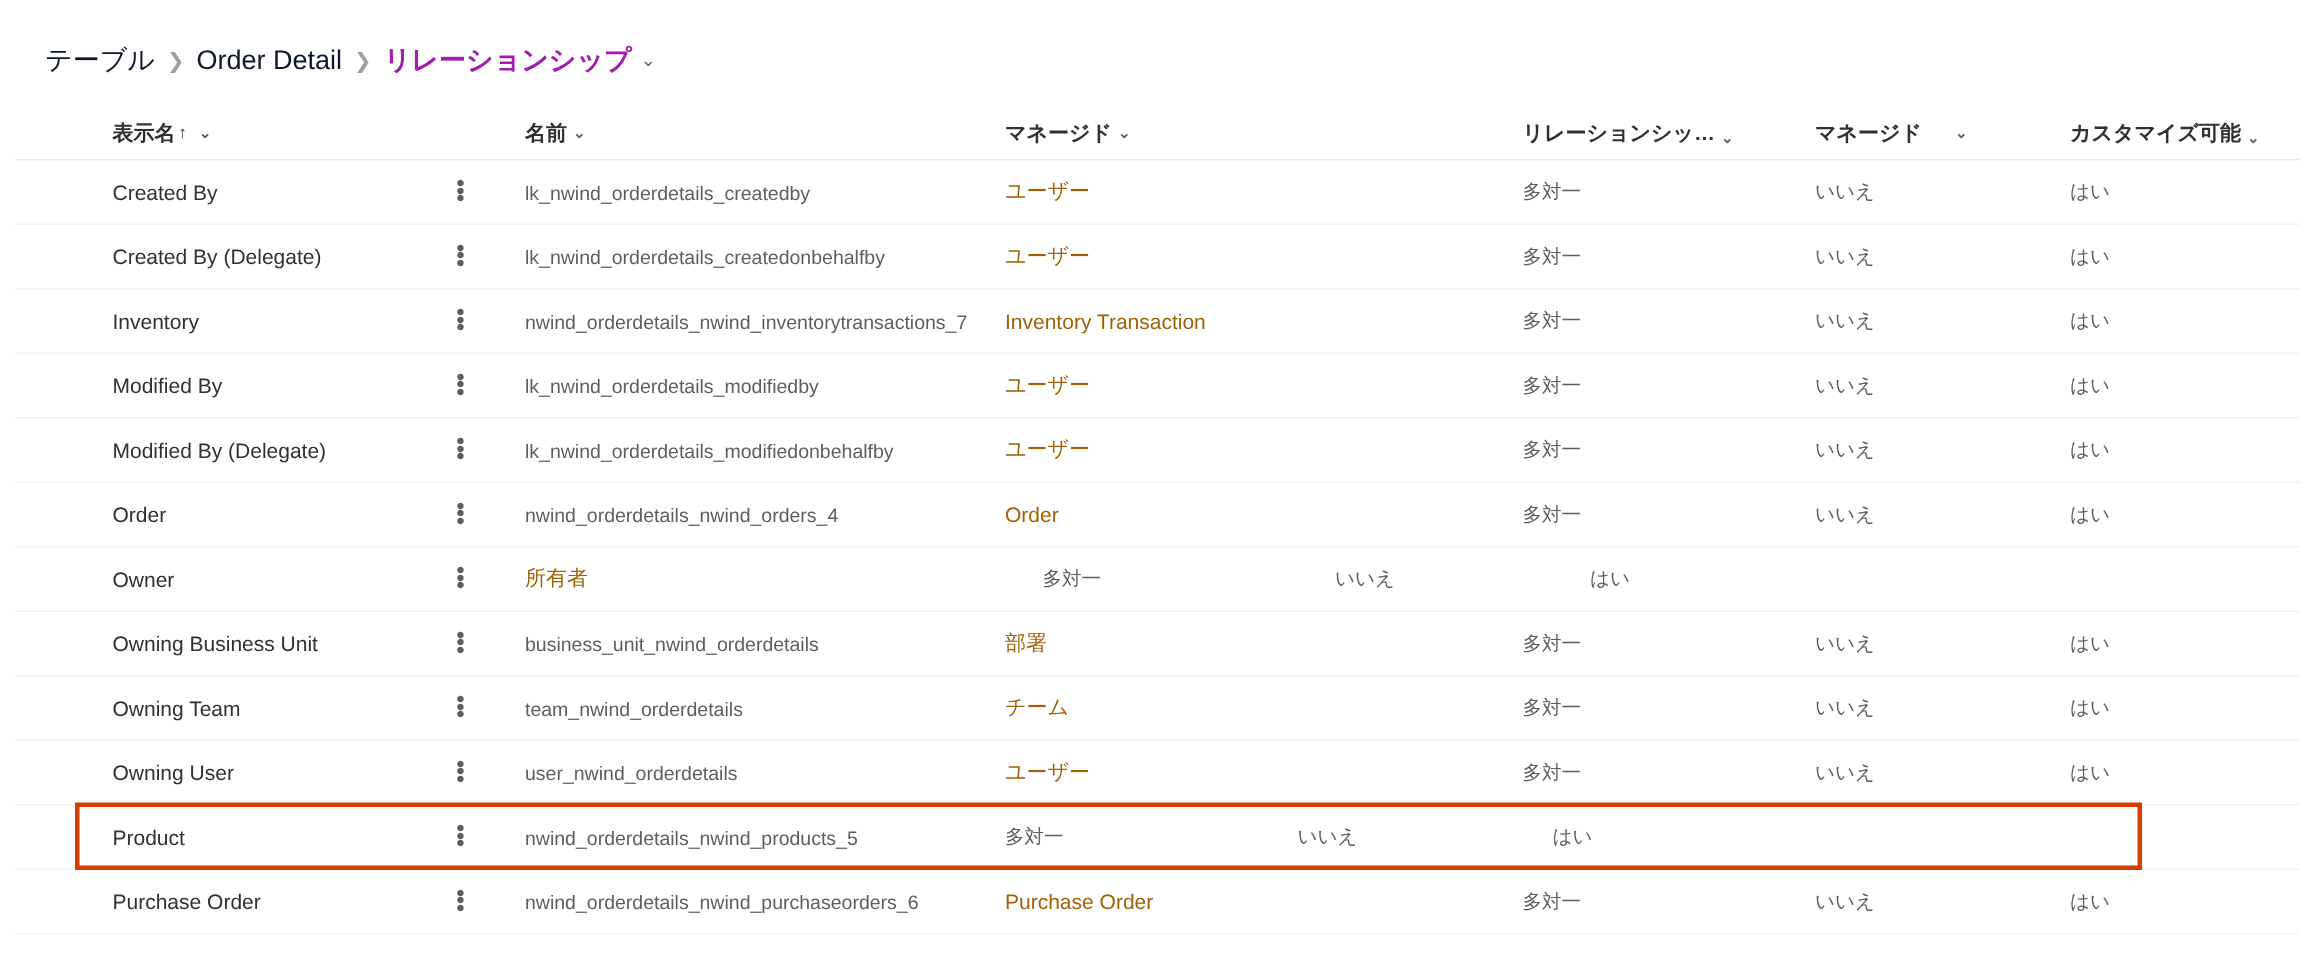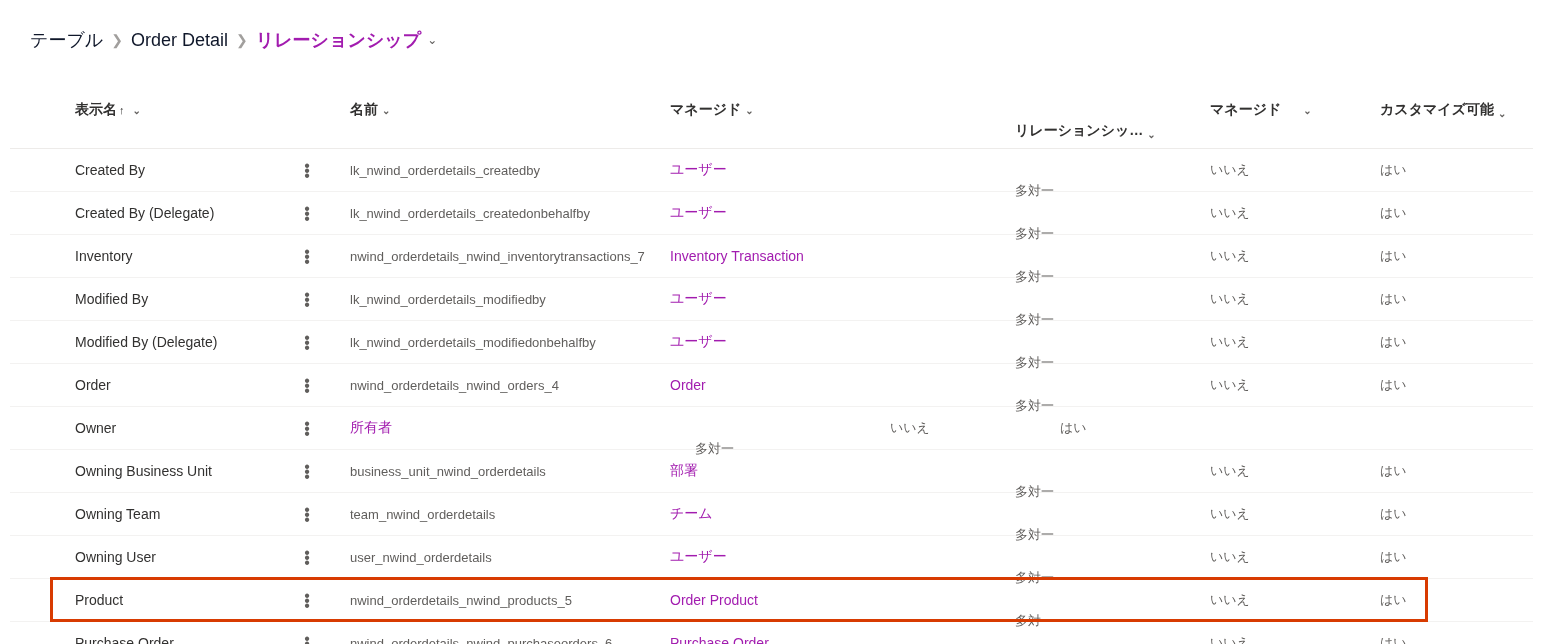--- a/index.html
+++ b/index.html
@@ -64,21 +64,20 @@
   }
   .col-related {
     width: 345px; flex: 0 0 345px;
     display:flex; align-items:center;
     font-weight:600;
   }
   .col-reltype {
     width: 195px; flex: 0 0 195px;
     display:flex; align-items:flex-end;
     font-weight:600;
-    margin-top:42px;
   }
   .col-managed {
     width: 170px; flex: 0 0 170px;
     display:flex; align-items:center;
     font-weight:600;
     gap:18px;
   }
   .col-custom {
     flex: 1;
     display:flex; align-items:flex-end;
@@ -108,21 +107,21 @@
     color: #605e5c;
     font-size: 13px;
   }
   .row .col-display {
     color: #323130;
     font-size: 14px;
     position: relative;
     align-items: flex-end;
   }
   .row .col-related {
-    color: #a21caf;
+    color: #a16207;
     font-size: 14px;
   }
   .more-dots {
     position: absolute;
     right: 28px;
     top: 50%;
     transform: translateY(-50%);
     color: #605e5c;
     font-size: 16px;
     letter-spacing: 0;
@@ -351,21 +350,20 @@
           <div class="col col-presel"></div>
           <div class="col col-display">
             <span>Product</span>
             <div class="more-dots">
               <span>•</span>
               <span>•</span>
               <span>•</span>
             </div>
           </div>
           <div class="col col-name">nwind_orderdetails_nwind_products_5</div>
-          <div class="col col-related">Order Product</div>
           <div class="col col-reltype">多対一</div>
           <div class="col col-managed">いいえ</div>
           <div class="col col-custom">はい</div>
           <div class="highlight-box"></div>
         </div>
         <div class="row">
           <div class="col col-presel"></div>
           <div class="col col-display">
             <span>Purchase Order</span>
             <div class="more-dots">

